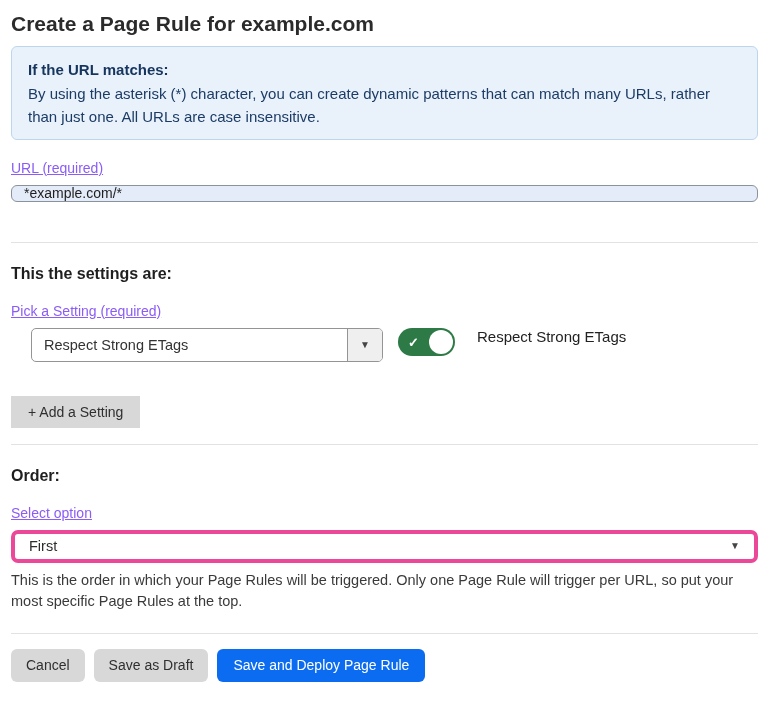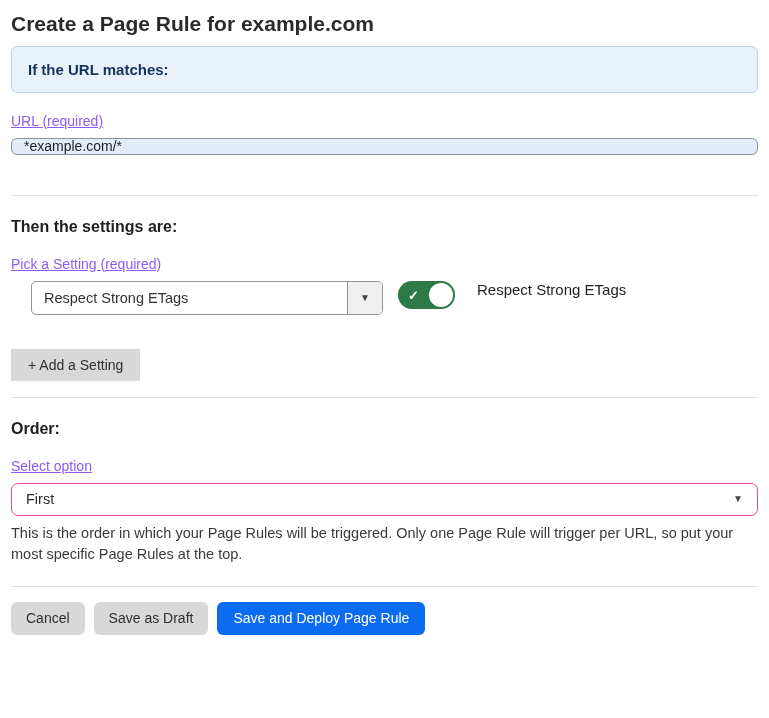--- a/index.html
+++ b/index.html
@@ -173,21 +173,21 @@
     font-family: "Liberation Sans", sans-serif;
     font-size: 14px;
     cursor: pointer;
   }
 
   
   .order-select {
     width: 747px;
     height: 33px;
     background: #ffffff;
-    border: 1px solid #ec4899;
+    border: 4px solid #ec4899;
     border-radius: 7px;
     display: flex;
     align-items: center;
     justify-content: space-between;
     padding: 0 14px;
     cursor: pointer;
   }
   .order-select-value {
     font-size: 14.5px;
     color: #2d2d2d;
@@ -228,28 +228,29 @@
 </style>
 </head>
 <body>
 
 <div class="page">
 
   <h1 class="page-title">Create a Page Rule for example.com</h1>
 
   <div class="info-box">
     <div class="info-box-heading">If the URL matches:</div>
+    <p class="info-box-body">By using the asterisk (*) character, you can create dynamic patterns that can match many URLs, rather than just one. All URLs are case insensitive.</p>
   </div>
 
   <label class="field-label">URL (required)</label>
   <input class="url-input" type="text" value="*example.com/*" style="">
 
   <hr class="divider divider-1">
 
-  <h2 class="section-heading">Then the settings are:</h2>
+  <h2 class="section-heading">This the settings are:</h2>
 
   <label class="field-label">Pick a Setting (required)</label>
 
   <div class="setting-row">
     <div class="setting-select">
       <span class="setting-select-value">Respect Strong ETags</span>
       <span class="setting-select-arrow-box">
         <span class="caret-glyph">▼</span>
       </span>
     </div>

